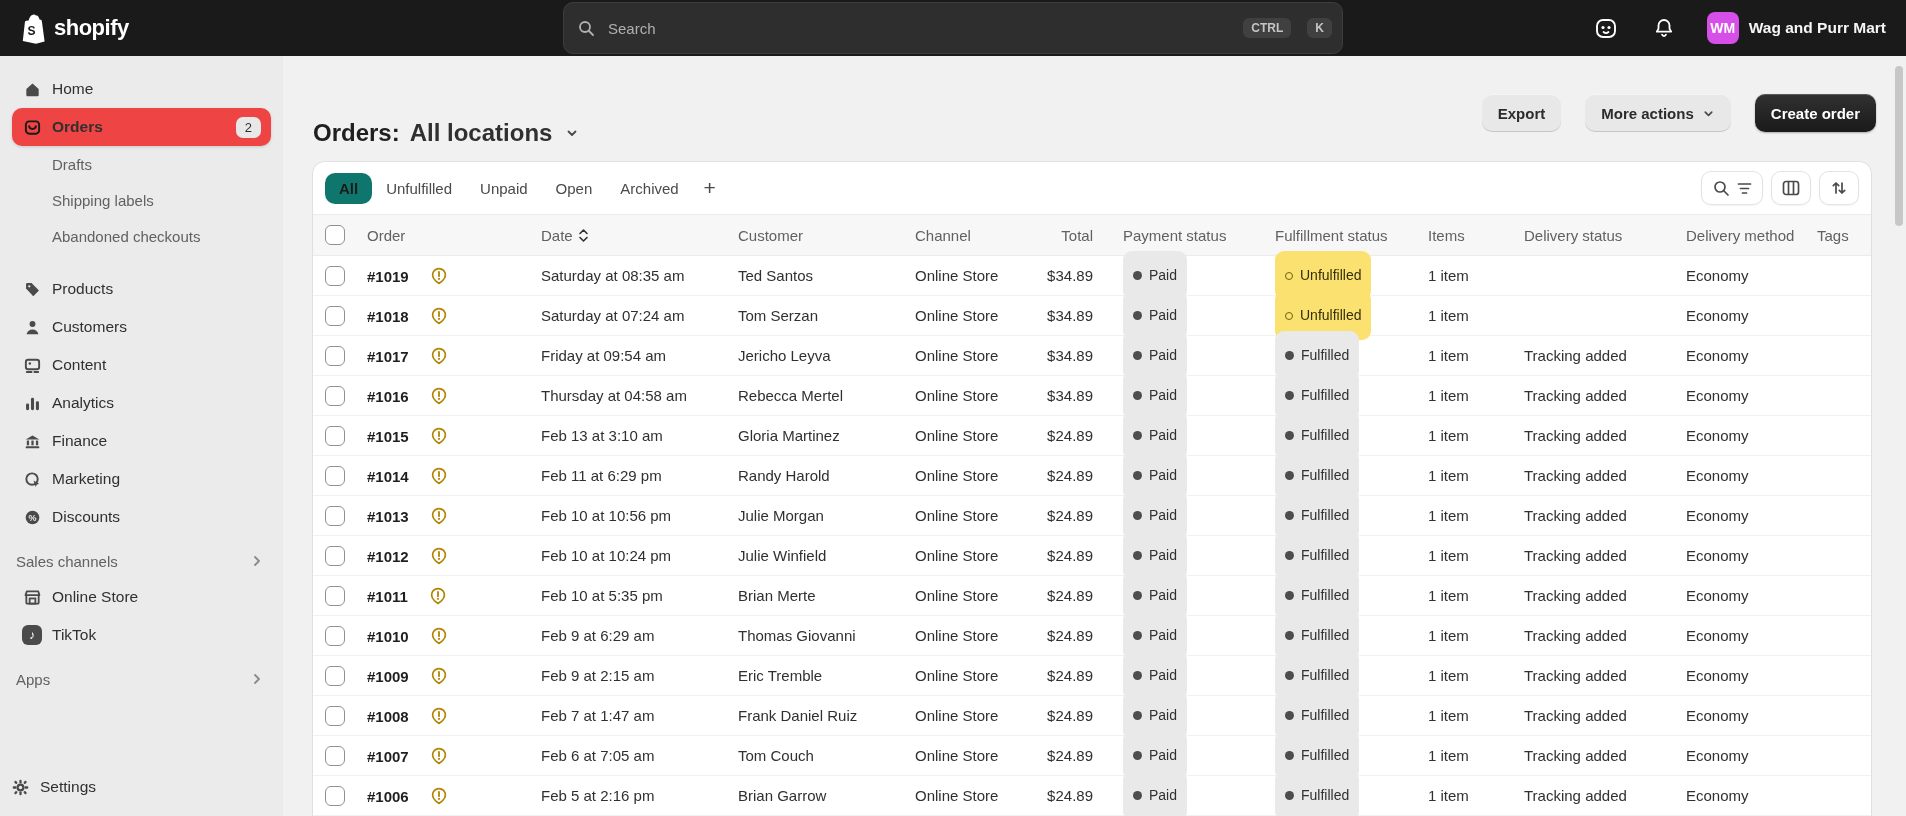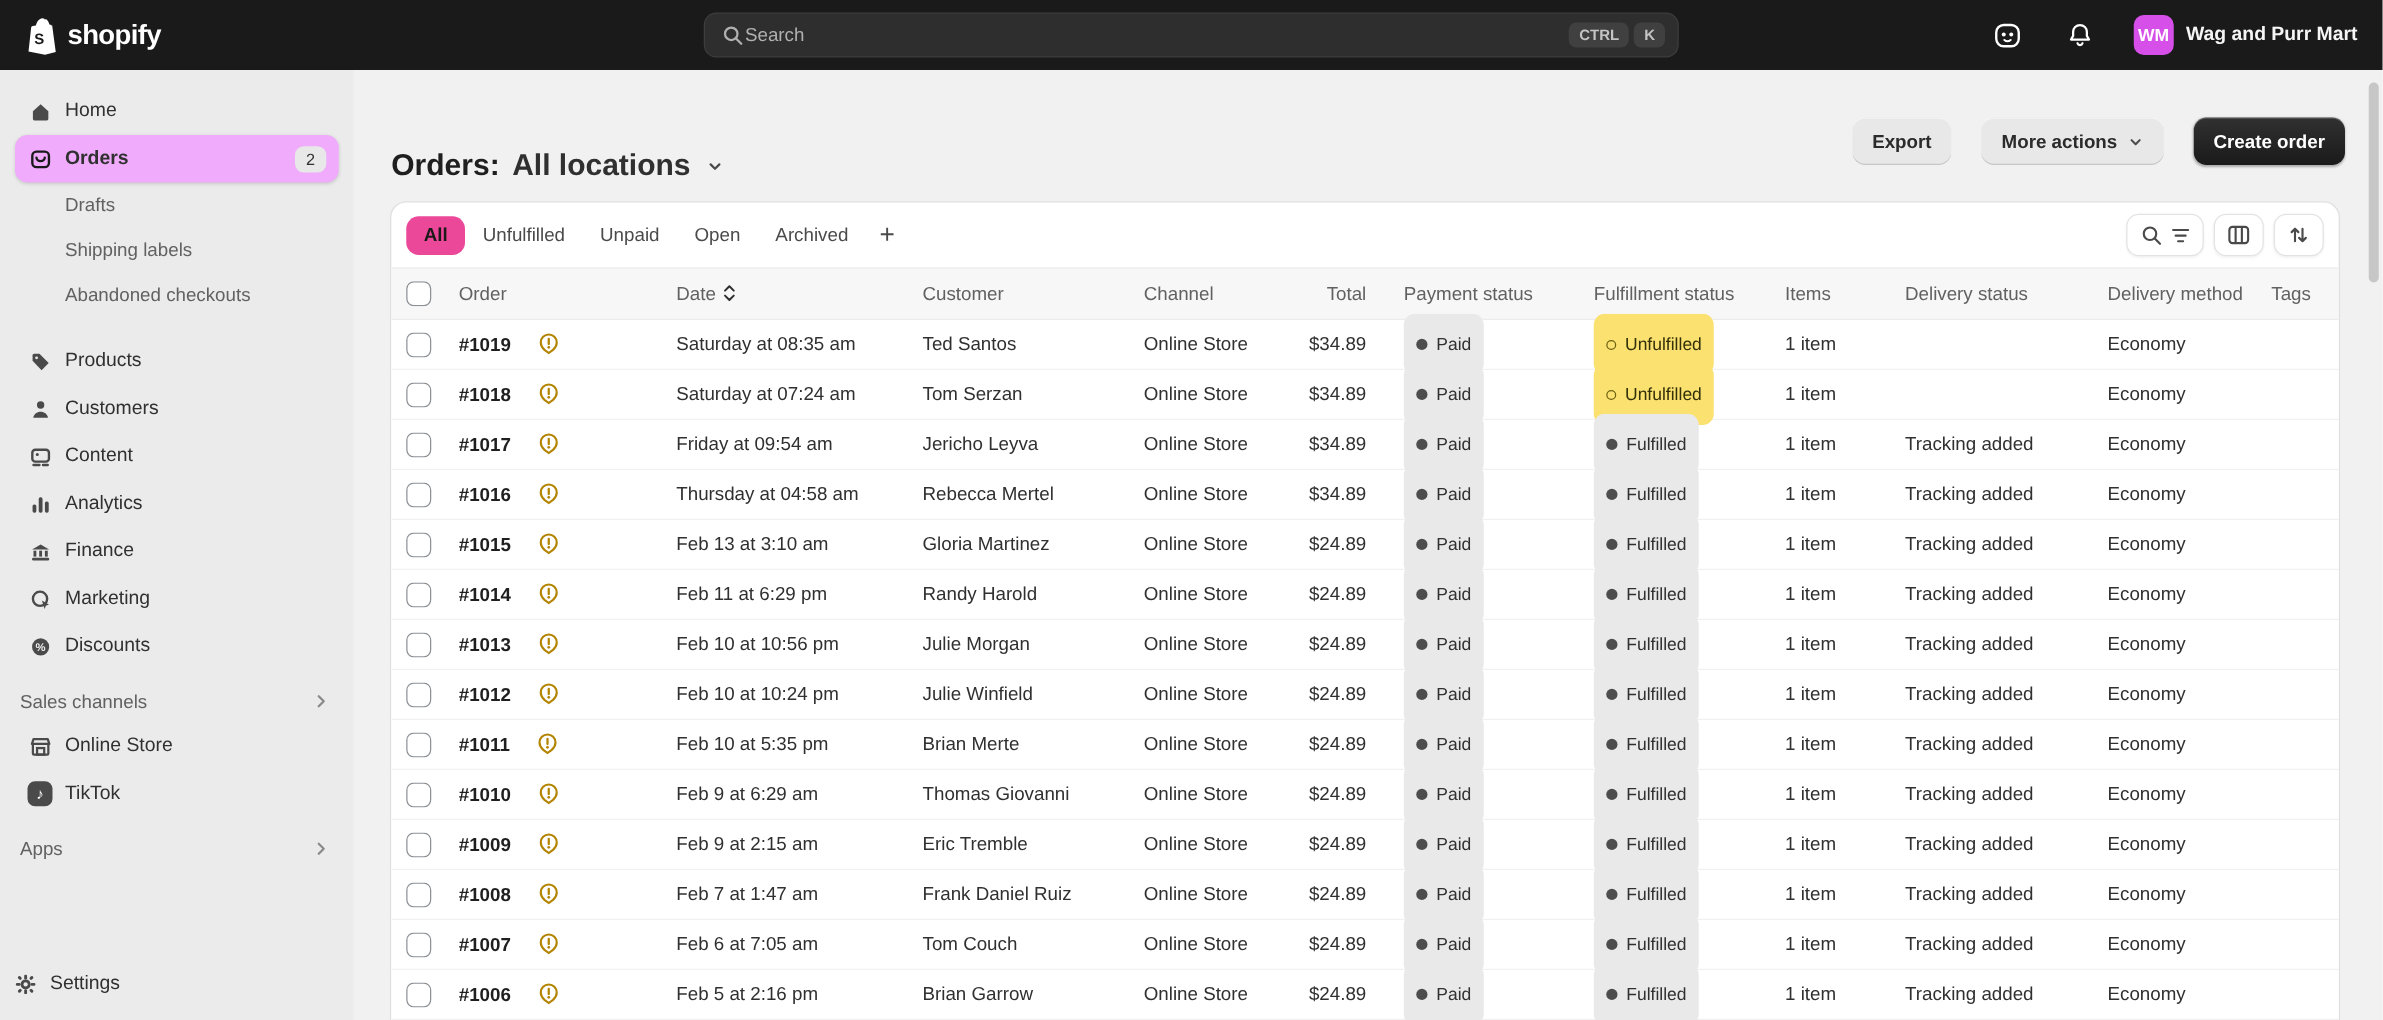--- a/index.html
+++ b/index.html
@@ -3,36 +3,36 @@
 <meta charset="utf-8">
 <style>
   * { margin:0; padding:0; box-sizing:border-box; }
   html,body { width:1906px; height:816px; overflow:hidden; font-family:"Liberation Sans", sans-serif; background:#f1f1f1; }
 
   
   .topbar { position:absolute; left:0; top:0; width:1906px; height:56px; background:#1a1a1a; display:flex; align-items:center; padding:0 20px; z-index:50; }
   .topbar-left { flex:1; display:flex; align-items:center; gap:8px; }
   .brand { display:flex; align-items:center; gap:7px; }
   .brand-word { color:#fff; font-size:22px; font-weight:700; letter-spacing:-0.5px; }
-  .searchbox { width:780px; height:36px; background:#2e2e2e; border:1px solid #3d3d3d; border-radius:10px; display:flex; align-items:center; padding:0 10px 0 12px; gap:0; }
+  .searchbox { width:780px; height:52px; background:#2e2e2e; border:1px solid #3d3d3d; border-radius:10px; display:flex; align-items:center; padding:0 10px 0 12px; gap:12px; }
   .searchbox input { flex:1; background:transparent; border:none; outline:none; color:#e3e3e3; font-size:15px; font-family:"Liberation Sans", sans-serif; }
   .searchbox input::placeholder { color:#b0b0b0; }
   .kbd { background:#404040; color:#c4c4c4; font-size:12px; font-weight:700; border-radius:6px; padding:4px 8px; line-height:1; }
   .kbd + .kbd { margin-left:4px; }
   .topbar-right { flex:1; display:flex; align-items:center; justify-content:flex-end; gap:28px; }
   .top-icon { display:flex; align-items:center; justify-content:center; width:30px; height:30px; cursor:pointer; }
   .store-chip { display:flex; align-items:center; gap:10px; cursor:pointer; }
   .avatar { width:32px; height:32px; border-radius:8px; color:#fff; font-size:14px; font-weight:700; display:flex; align-items:center; justify-content:center; }
   .store-name { color:#f5f5f5; font-size:15.5px; font-weight:700; }
 
   
   .sidebar { position:absolute; left:0; top:56px; width:283px; height:760px; background:#ebebeb; padding:14px 12px 12px 12px; }
   .nav-item { display:flex; align-items:center; gap:10px; height:38px; padding:0 10px; border-radius:10px; color:#303030; font-size:15.5px; cursor:pointer; }
   .nav-item .lbl { flex:1; }
-  .nav-item.active { background:#f0abfc; box-shadow:0 1px 3px rgba(0,0,0,0.15); font-weight:700; }
+  .nav-item.active { background:#ef4444; box-shadow:0 1px 3px rgba(0,0,0,0.15); font-weight:700; }
   .nav-badge { background:#e8e8e8; border-radius:7px; font-size:13px; font-weight:400; padding:3px 9px; color:#303030; }
   .nav-sub { display:flex; align-items:center; height:36px; padding-left:40px; color:#616161; font-size:15px; border-radius:10px; cursor:pointer; }
   .nav-gap { height:16px; }
   .section-row { display:flex; align-items:center; justify-content:space-between; padding:0 4px 0 4px; height:34px; color:#616161; font-size:15px; cursor:pointer; margin-top:8px; }
   .sicon { width:20px; height:20px; display:flex; align-items:center; justify-content:center; flex:0 0 20px; }
   .tiktok-tile { width:20px; height:20px; background:#4a4a4a; border-radius:6px; color:#fff; font-size:12px; display:flex; align-items:center; justify-content:center; }
   .settings-item { position:absolute; bottom:10px; left:0; width:259px; }
 
   
   .main { position:absolute; left:283px; top:56px; width:1623px; height:760px; padding:34px 30px 0 30px; overflow:hidden; }
@@ -42,21 +42,21 @@
   .loc-filter { font-size:24px; font-weight:700; color:#303030; }
   .head-actions { display:flex; align-items:center; gap:24px; }
   .btn { height:38px; border:none; border-radius:10px; padding:0 16px; font-size:15px; font-weight:700; font-family:"Liberation Sans", sans-serif; cursor:pointer; display:flex; align-items:center; gap:8px; }
   .btn-secondary { background:#e8e8e8; color:#2b2b2b; box-shadow:inset 0 -1px 0 rgba(0,0,0,0.14), inset 0 1px 0 rgba(255,255,255,0.55); }
   .btn-primary { background:linear-gradient(180deg,#313131,#1a1a1a); color:#fff; box-shadow:inset 0 1px 0 rgba(255,255,255,0.2), 0 1px 2px rgba(0,0,0,0.3); }
 
   
   .card { background:#fff; border-radius:12px; box-shadow:0 0 0 1px rgba(0,0,0,0.06), 0 1px 2px rgba(0,0,0,0.06); width:1558px; height:700px; overflow:hidden; }
   .tabs-row { display:flex; align-items:center; padding:9px 12px; height:52px; }
   .tab { padding:7px 14px; border-radius:10px; font-size:15px; color:#4a4a4a; cursor:pointer; }
-  .tab.active { background:#ec4899; color:#1a1a1a; font-weight:700; }
+  .tab.active { background:#0f766e; color:#1a1a1a; font-weight:700; }
   .tab-plus { width:34px; height:34px; display:flex; align-items:center; justify-content:center; color:#4a4a4a; font-size:21px; border-radius:9px; cursor:pointer; }
   .tabs-tools { margin-left:auto; display:flex; gap:8px; }
   .tool-btn { height:34px; background:#fff; border:1px solid #e3e3e3; border-radius:10px; display:flex; align-items:center; justify-content:center; gap:7px; cursor:pointer; box-shadow:0 1px 2px rgba(0,0,0,0.05); }
   .tool-btn.wide { width:62px; }
   .tool-btn.sq { width:40px; }
 
   
   .tgrid { display:grid; grid-template-columns:44px 174px 197px 177px 118px 72px 170px 153px 96px 162px 131px 1fr; align-items:center; }
   .thead { height:42px; background:#f7f7f7; border-top:1px solid #ececec; border-bottom:1px solid #ececec; color:#616161; font-size:15px; }
   .cell { padding-left:10px; white-space:nowrap; overflow:hidden; }

